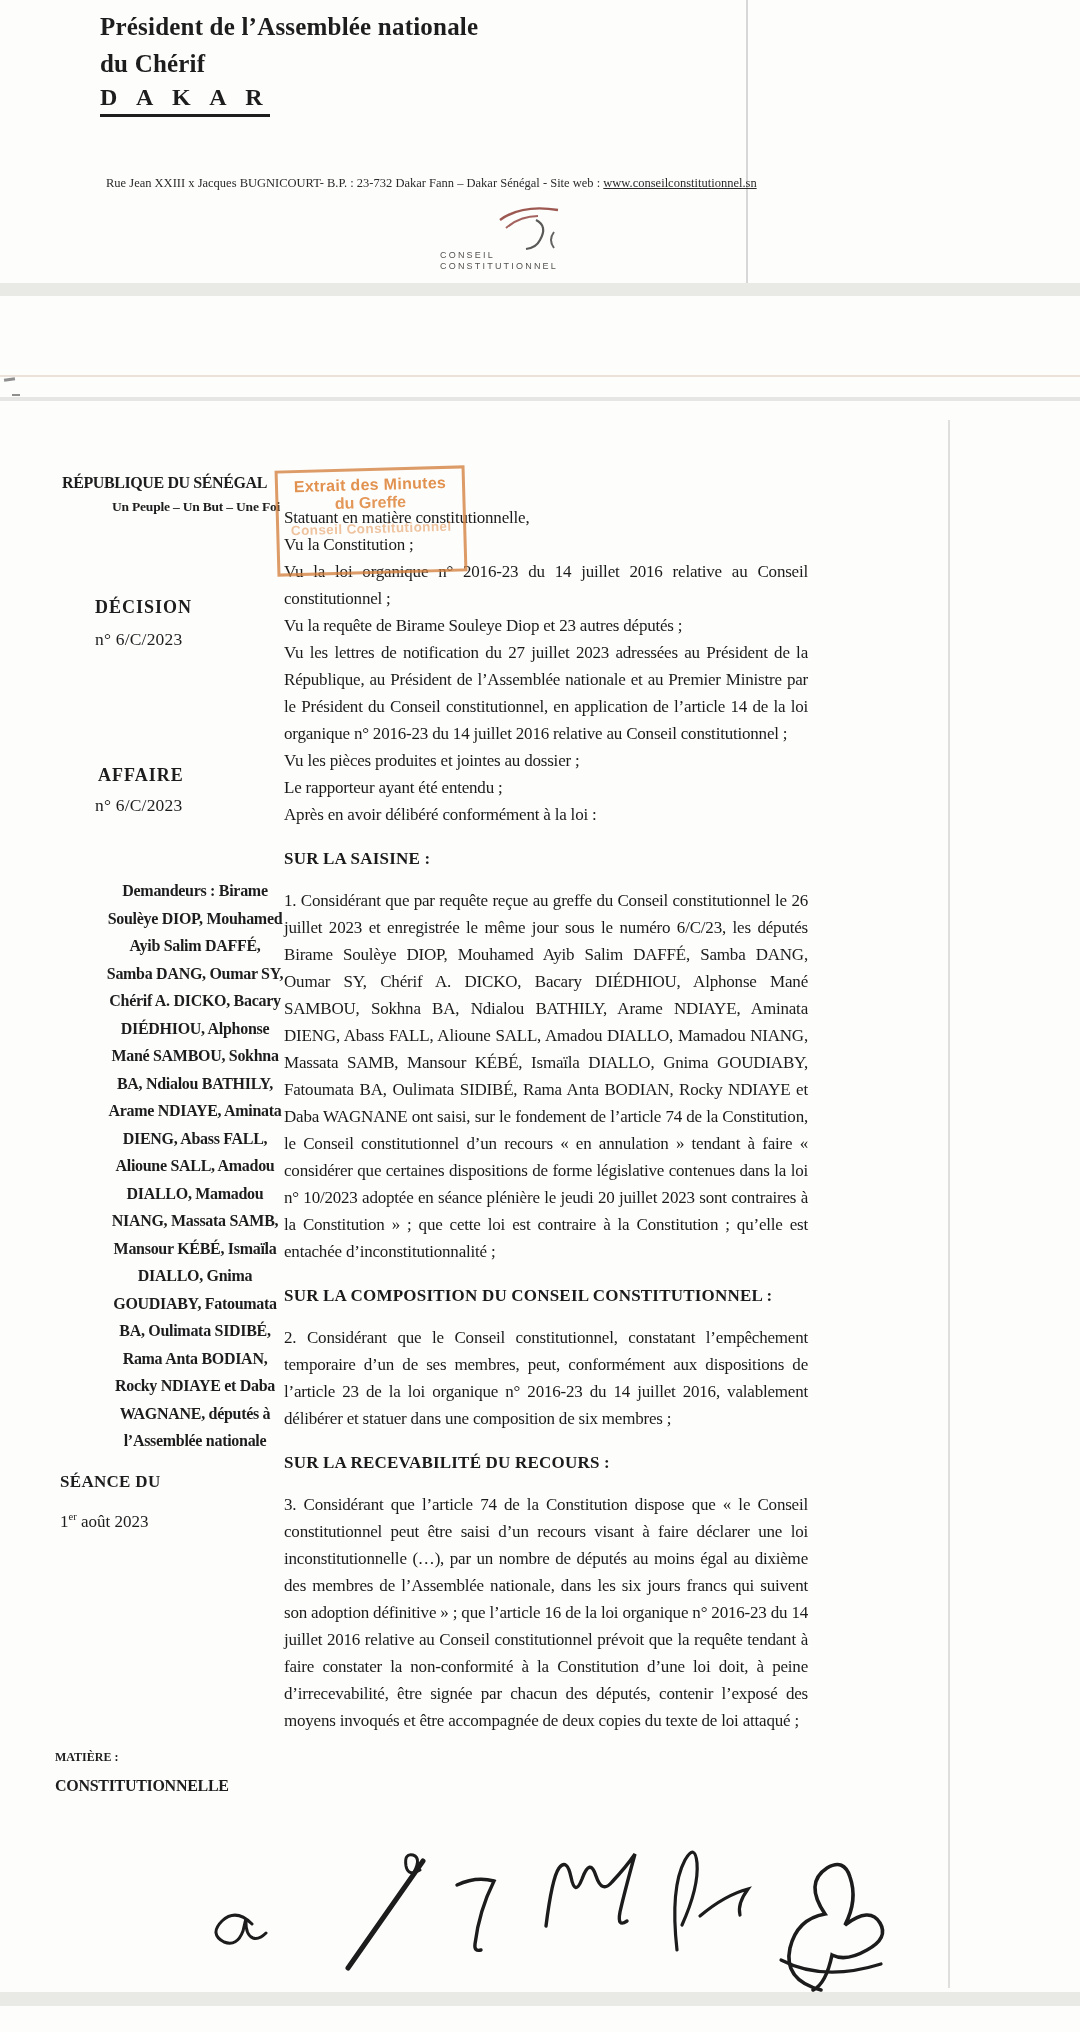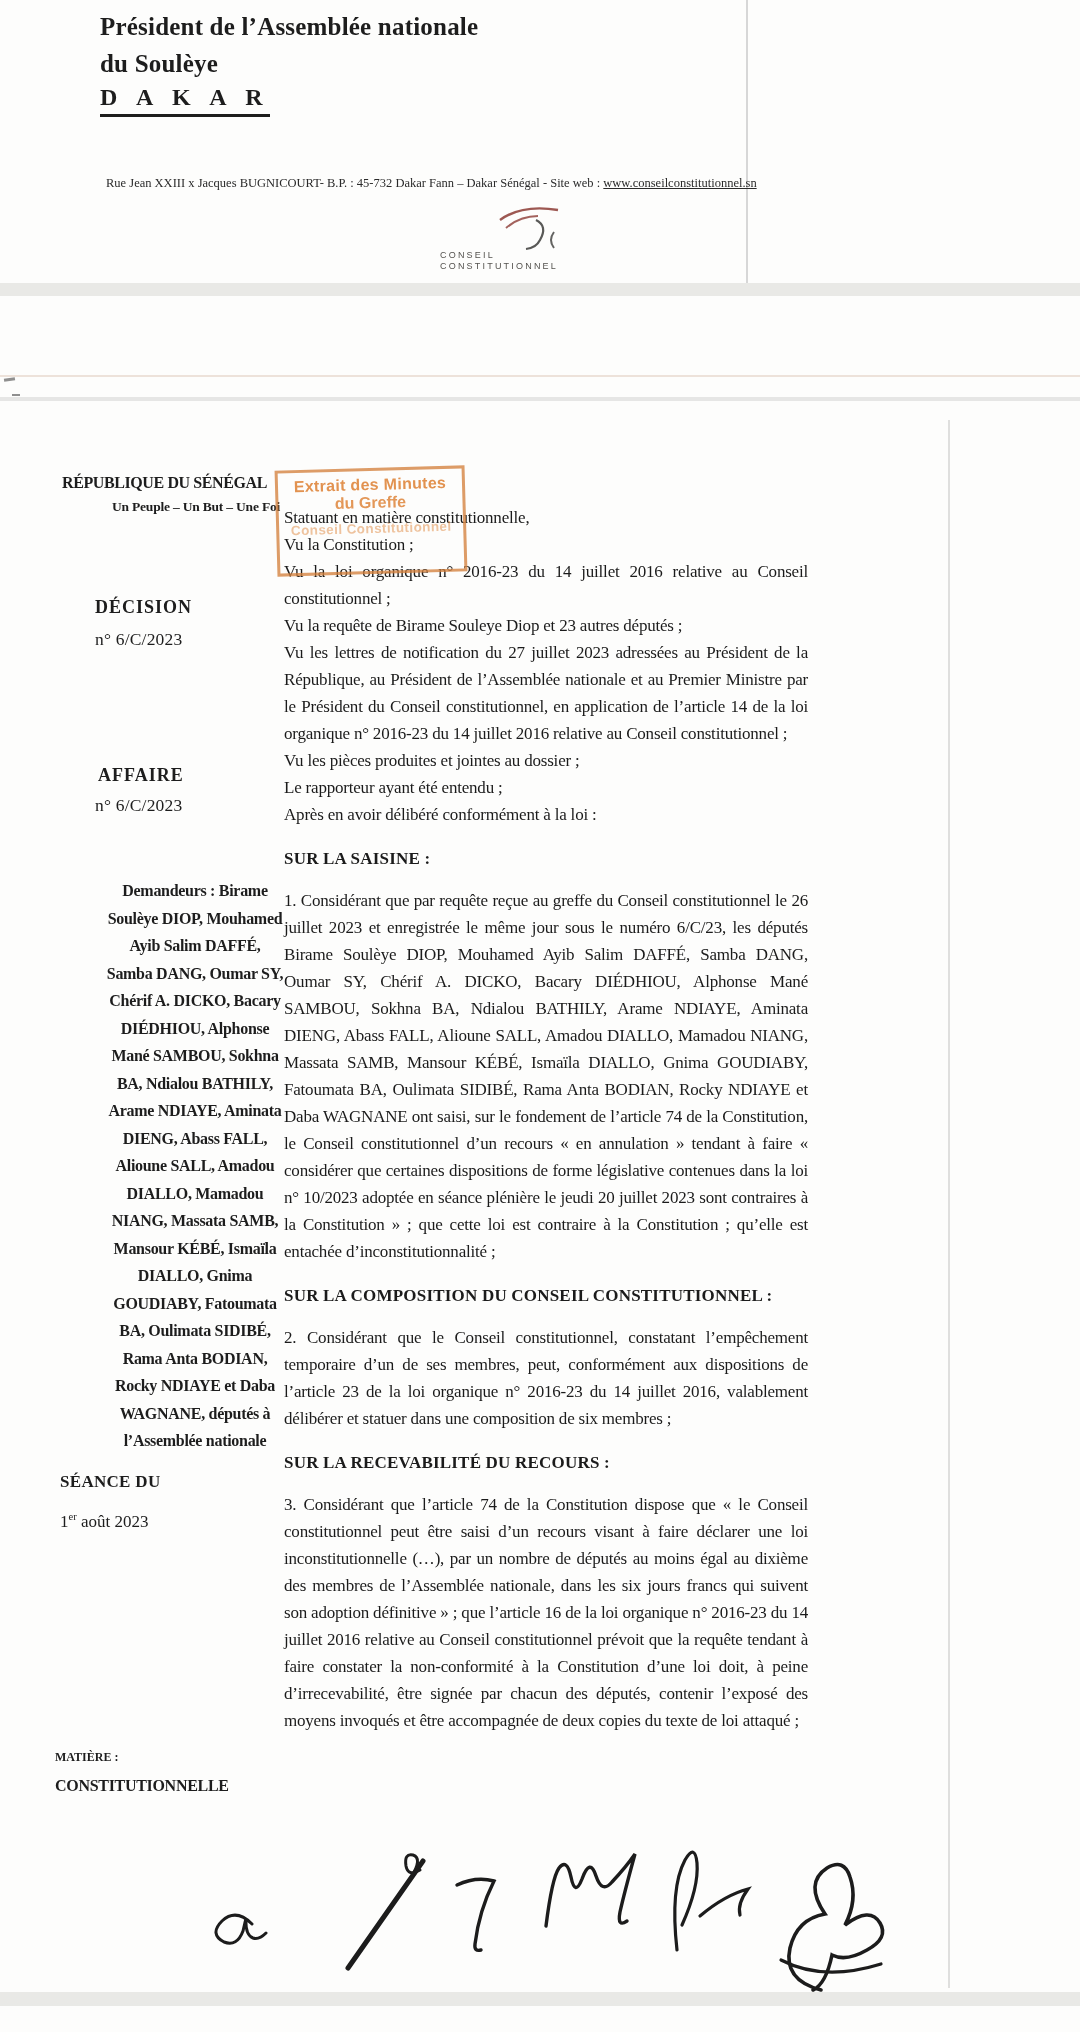--- a/index.html
+++ b/index.html
@@ -75,25 +75,25 @@
   <div class="band bottom"></div>
   <div class="hairline warm"></div>
   <div class="hairline gray"></div>
   <div class="vline v1"></div>
   <div class="vline v2"></div>
   <div class="edge-dash d1"></div>
   <div class="edge-dash d2"></div>
 
   <div class="lh-title">
     <div>Président de l’Assemblée nationale</div>
-    <div>du Soulèye</div>
+    <div>du Chérif</div>
   </div>
   <div class="lh-city">D A K A R</div>
   <div class="lh-address">
-    <span>Rue Jean XXIII x Jacques BUGNICOURT-  B.P. : 45-732 Dakar Fann – Dakar Sénégal - Site web : </span><span class="site">www.conseilconstitutionnel.sn</span>
+    <span>Rue Jean XXIII x Jacques BUGNICOURT-  B.P. : 23-732 Dakar Fann – Dakar Sénégal - Site web : </span><span class="site">www.conseilconstitutionnel.sn</span>
   </div>
 
   <div class="logo">
     <svg width="80" height="48" viewBox="0 0 80 48">
       <path d="M8 14 Q 30 -2 66 4" fill="none" stroke="#8c3b34" stroke-width="2.4" opacity=".85"></path>
       <path d="M14 22 Q 28 10 46 10" fill="none" stroke="#8c3b34" stroke-width="2" opacity=".8"></path>
       <path d="M44 14 q 12 6 4 20 q -4 8 -14 9" fill="none" stroke="#3c3c3a" stroke-width="2.2" opacity=".85"></path>
       <path d="M62 26 q -6 8 0 16" fill="none" stroke="#3c3c3a" stroke-width="2" opacity=".8"></path>
     </svg>
     <div class="lg-txt">

